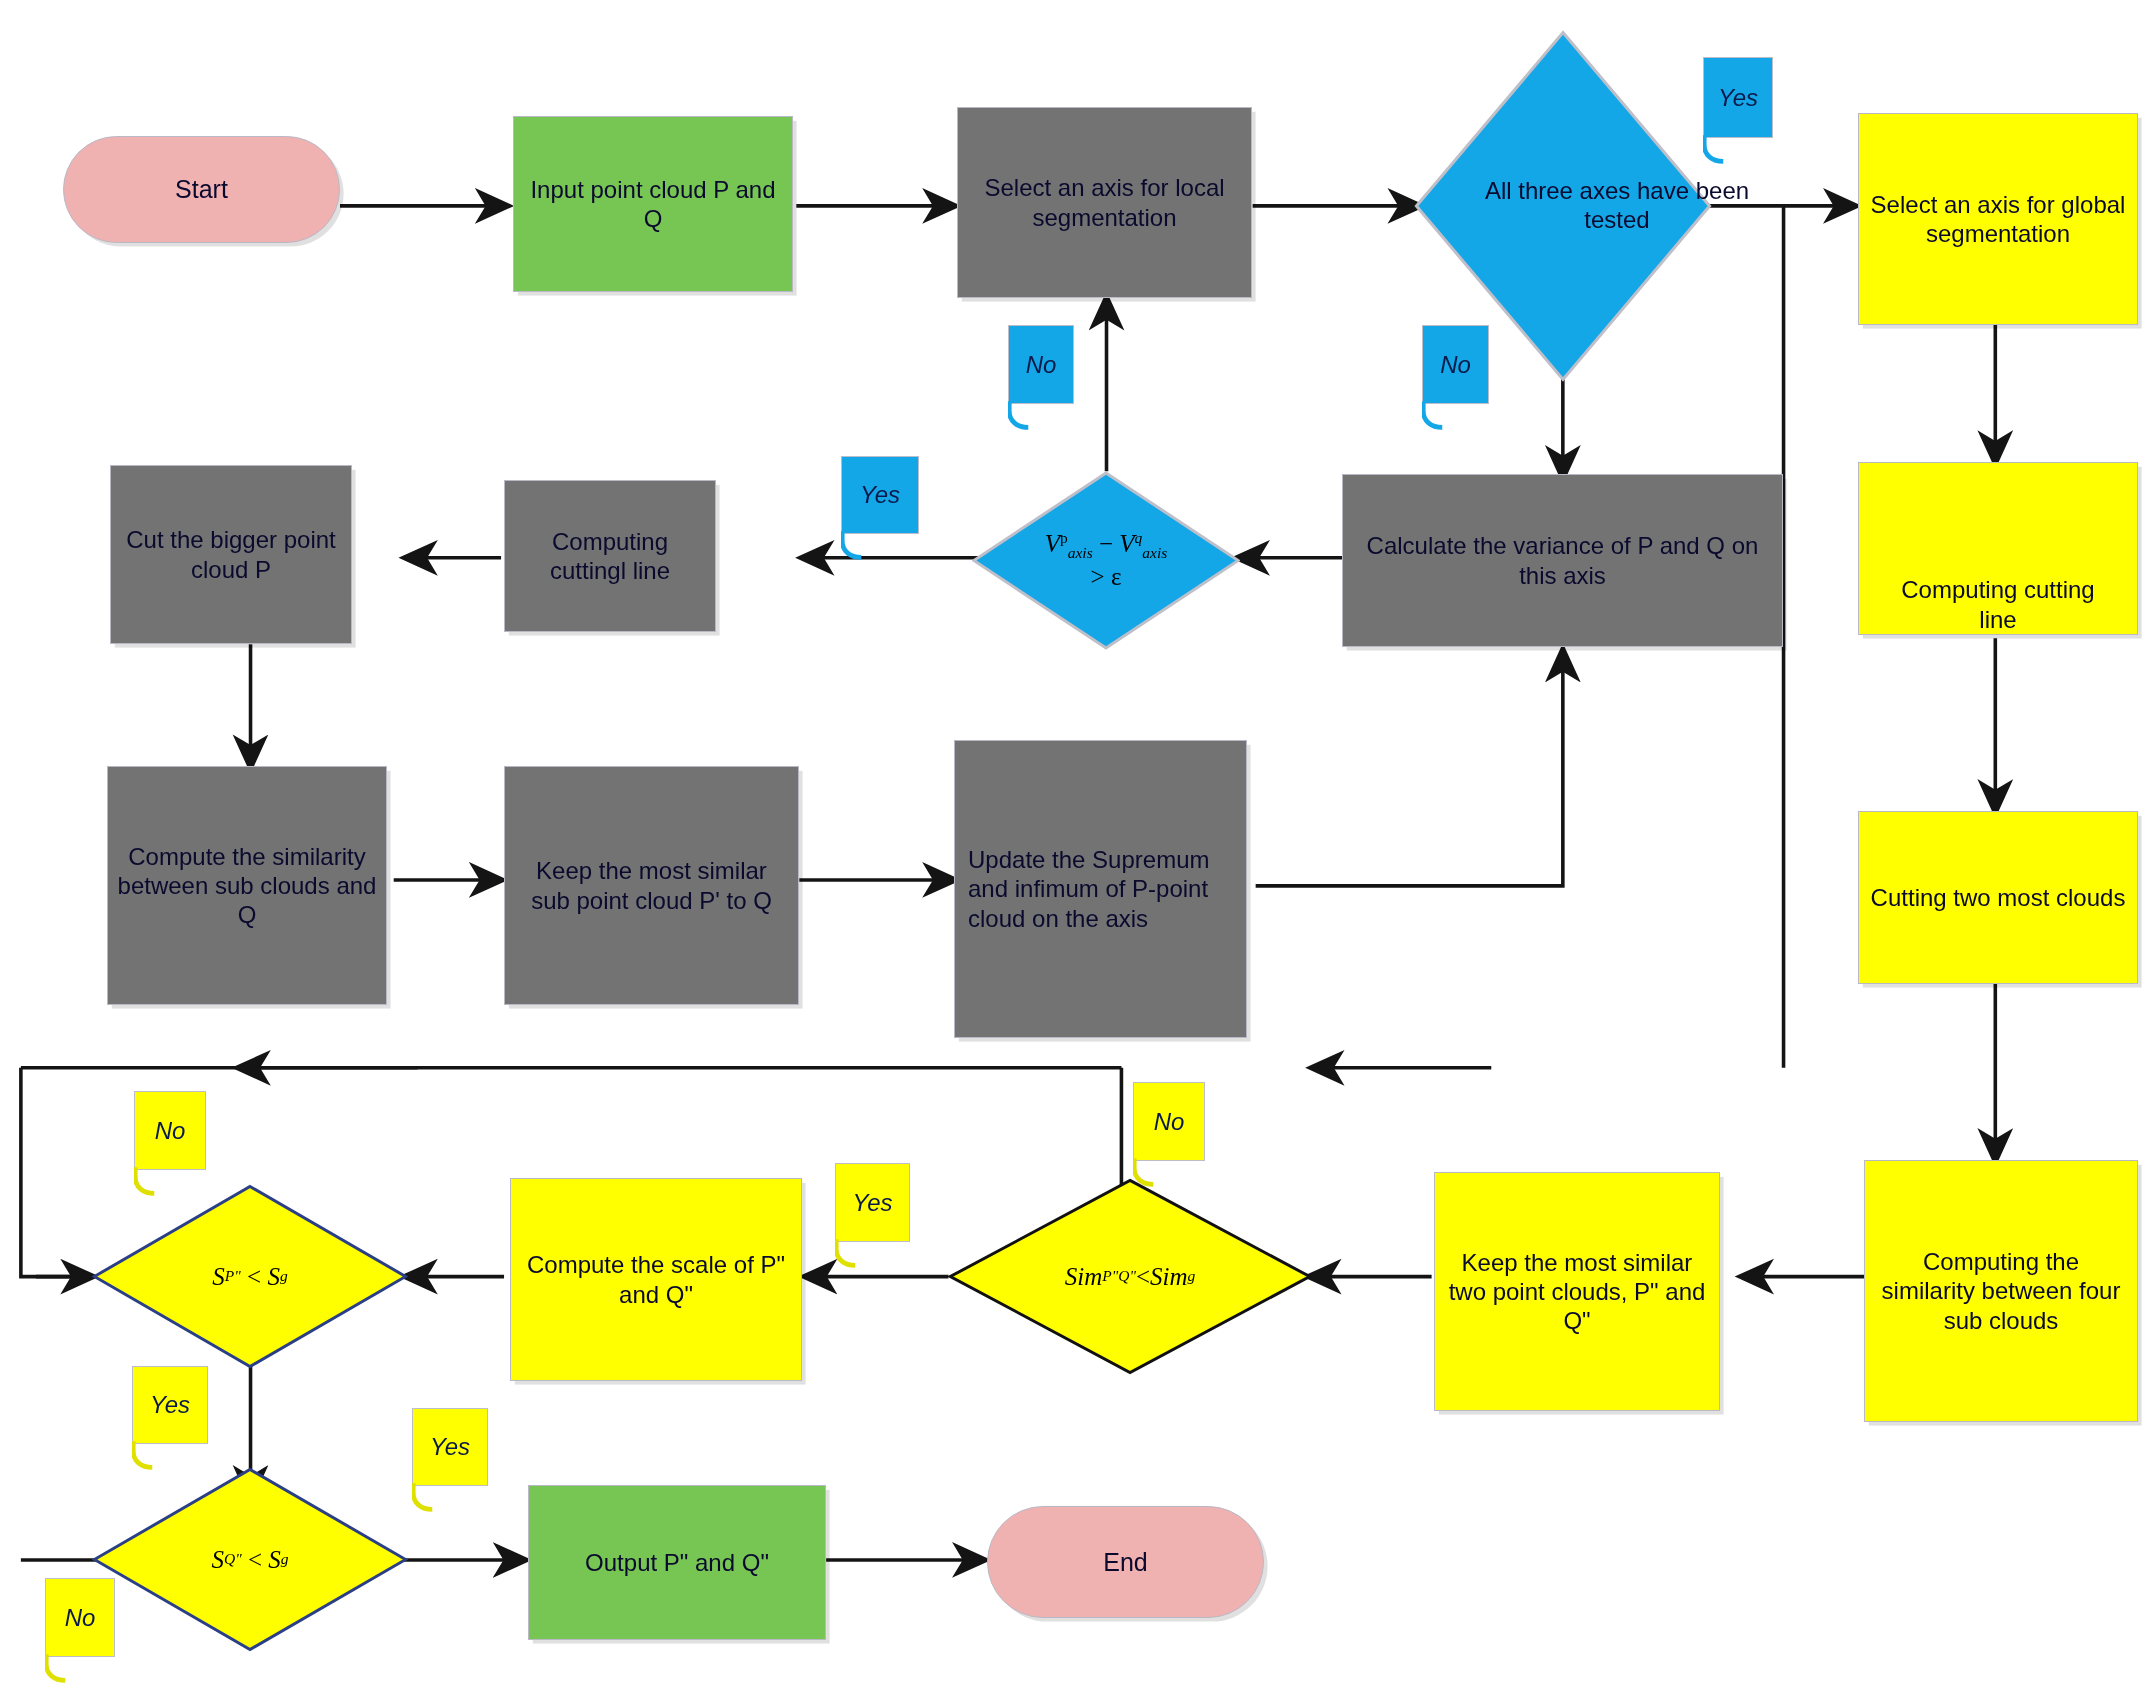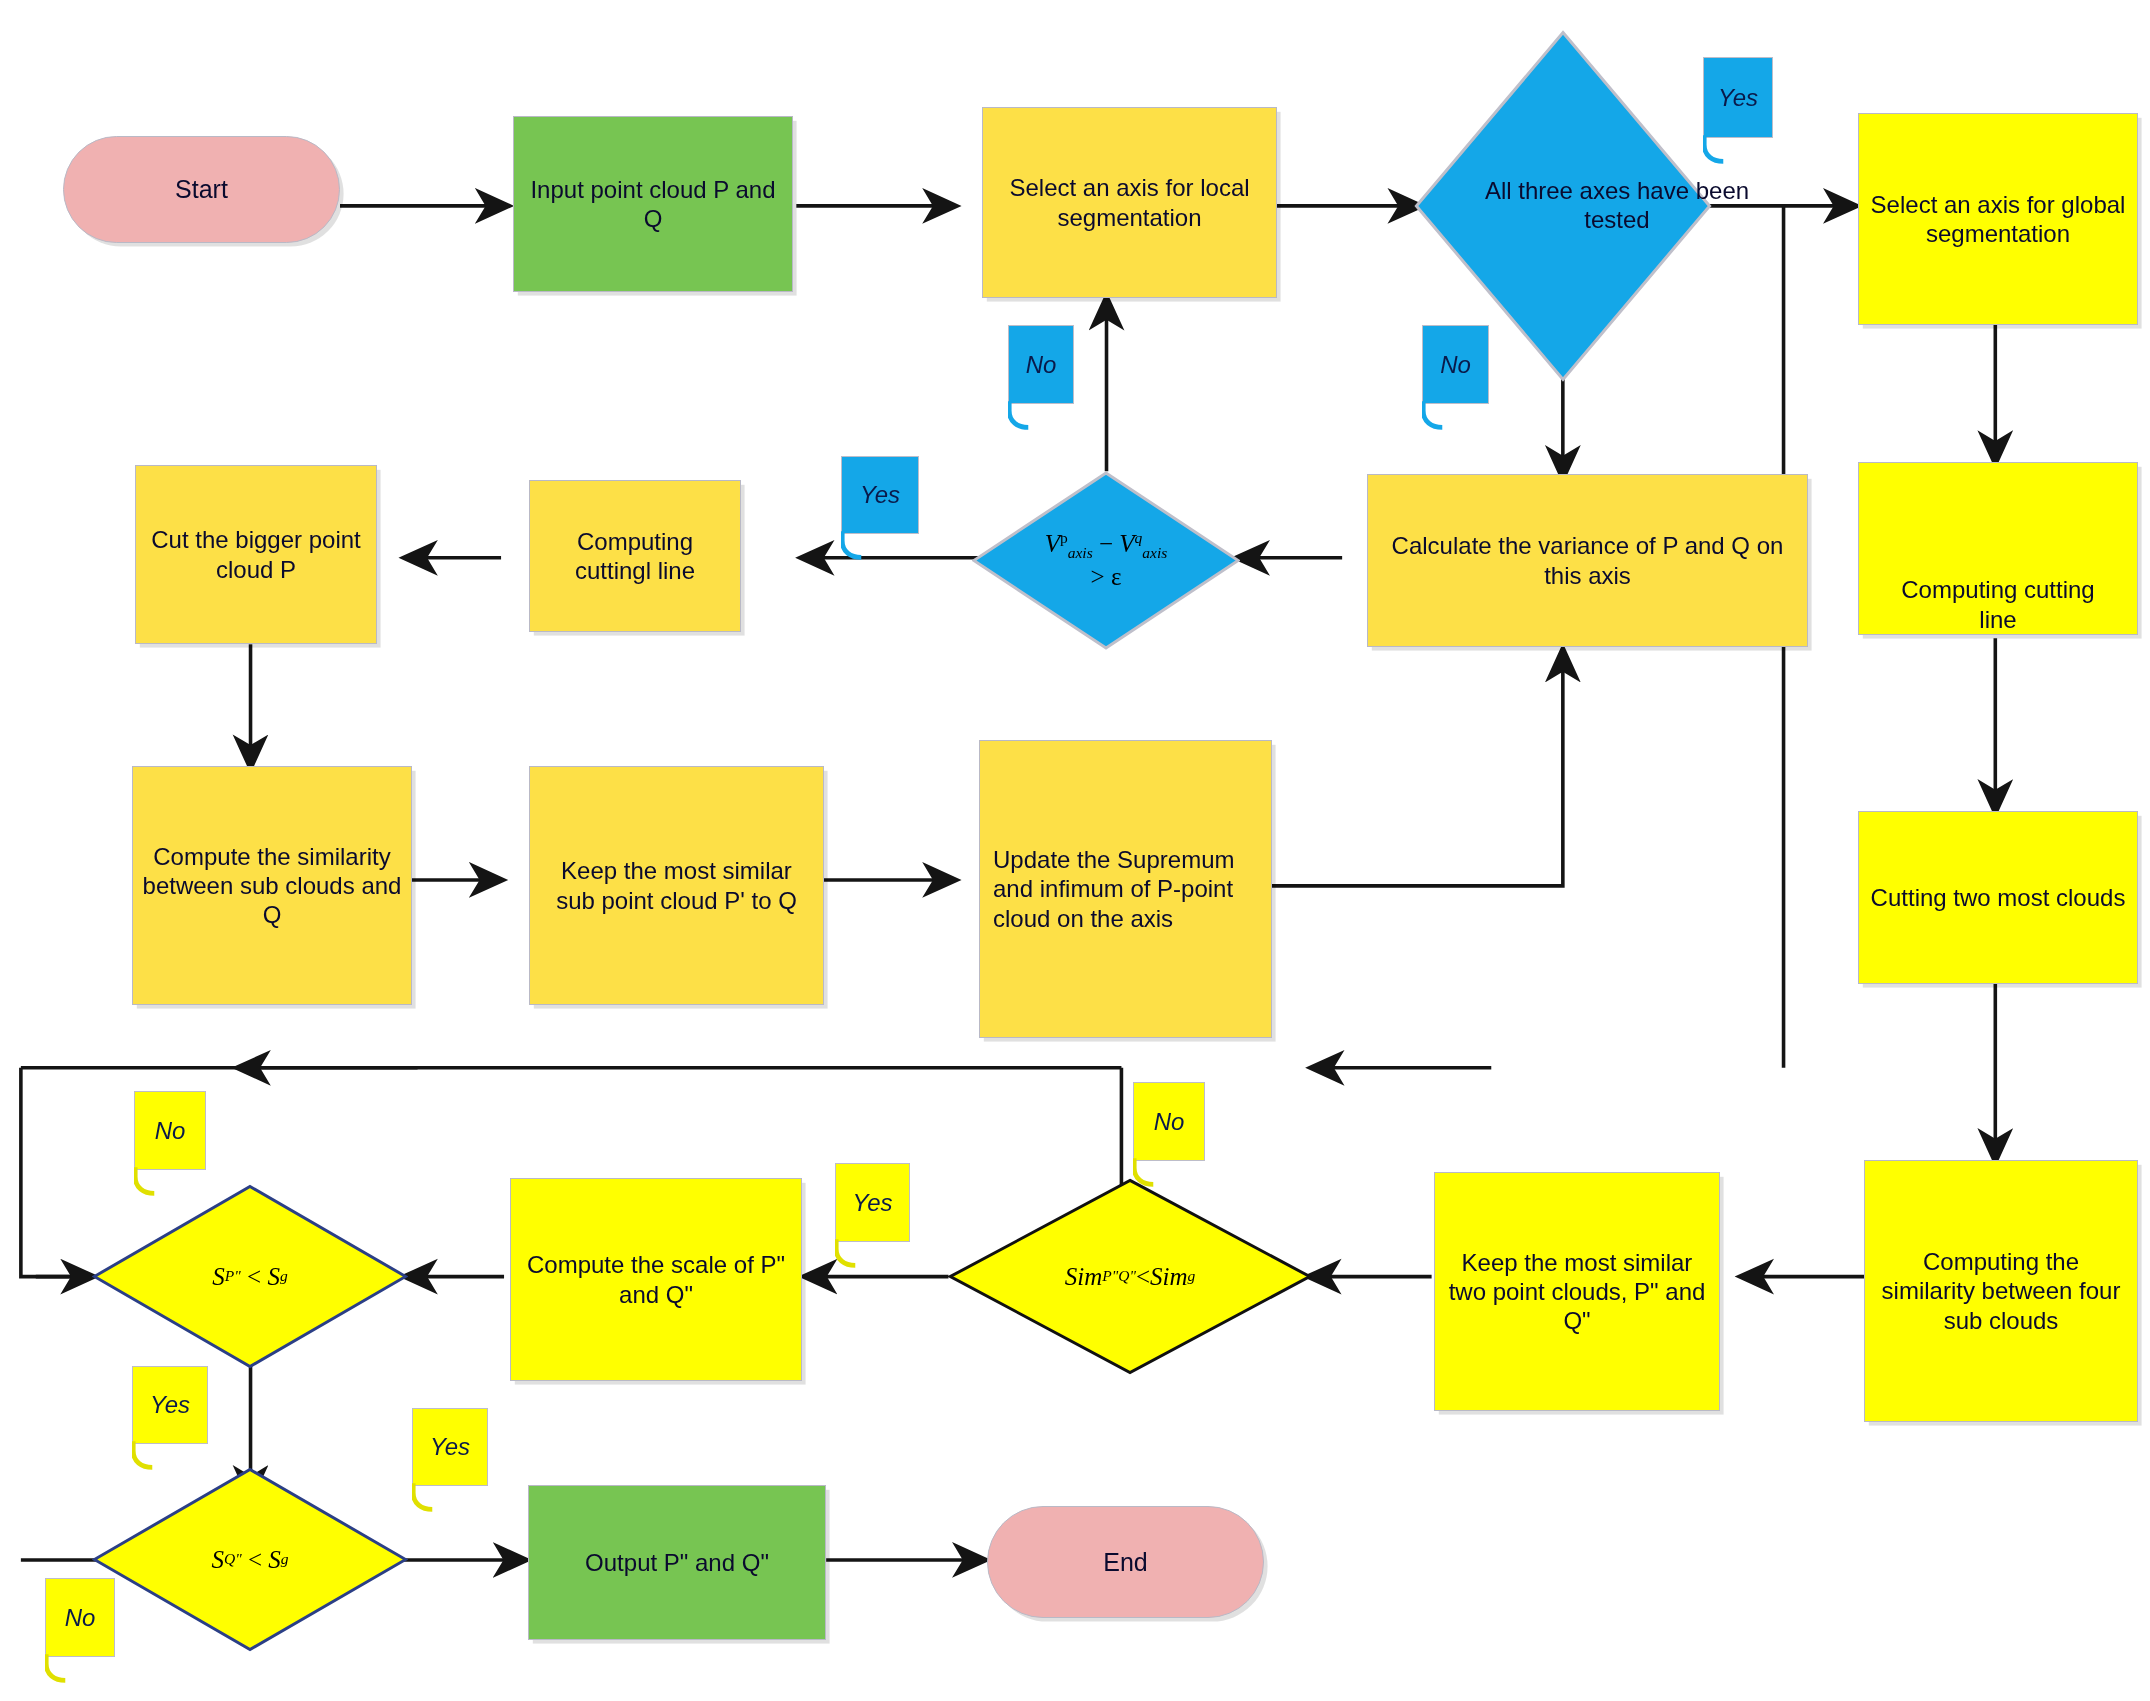--- a/index.html
+++ b/index.html
@@ -6,21 +6,21 @@
   body{font-family:"Liberation Sans", sans-serif;}
   #canvas{position:relative;width:2151px;height:1702px;background:#fff;overflow:hidden;}
   #wires{position:absolute;left:0;top:0;width:2151px;height:1702px;pointer-events:none;}
 
   .node{position:absolute;box-sizing:border-box;display:flex;align-items:center;
         justify-content:center;text-align:center;line-height:1.22;color:#0a0a2e;
         font-family:"Liberation Sans", sans-serif;}
 
   
   .rect{border:1.8px solid #b9b9c6;box-shadow:4.2px 4.2px 0 -0.6px rgba(0,0,0,0.12);}
-  .blue{background:#fde047;margin-left:25px;}
+  .blue{background:#737373;}
   .yellow{background:#ffff00;}
   .green{background:#77c552;}
   .pink{background:#f0b1b1;}
 
   
   .term{border-radius:95px;border:1.8px solid #b9b9c6;box-shadow:4.2px 4.2px 0 -0.6px rgba(0,0,0,0.12);}
 
   
   .diamond{position:absolute;}
   .diamond .dshape{position:absolute;left:0;top:0;width:100%;height:100%;}

